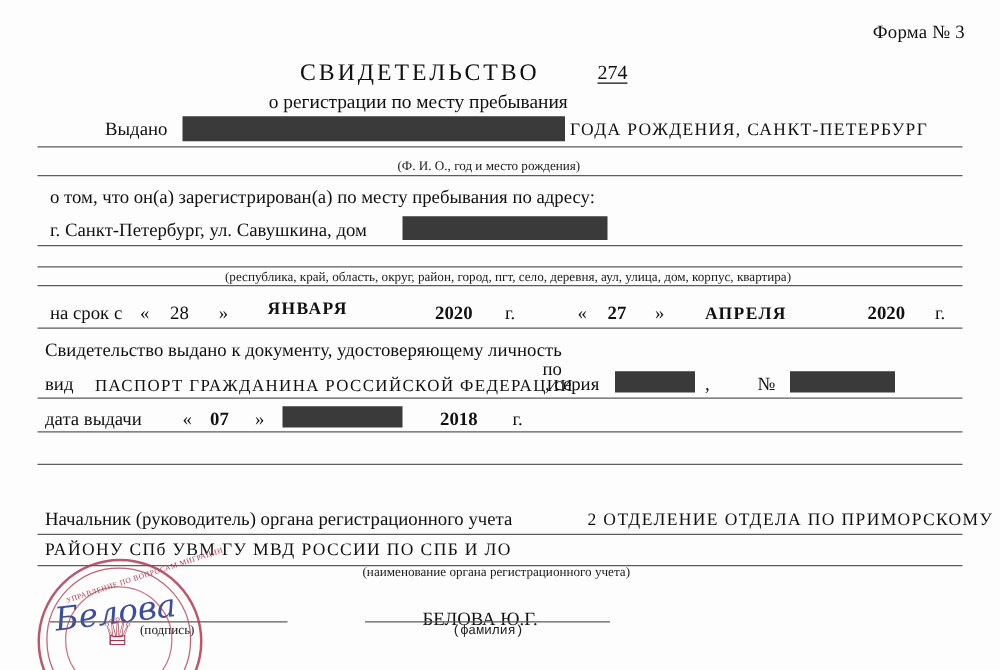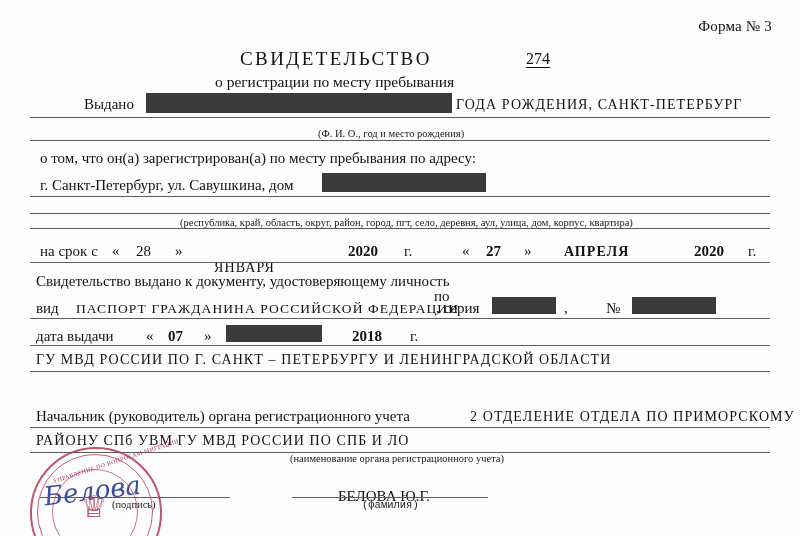--- a/index.html
+++ b/index.html
@@ -33,21 +33,20 @@
     letter-spacing: 2.4px;
     font-weight: 400;
   }
   .title-num {
     position: absolute;
     top: 50px;
     left: 478px;
     font-size: 16px;
     text-decoration: underline;
     text-underline-offset: 3px;
-    margin-left: 48px;
   }
   .subtitle {
     position: absolute;
     top: 73px;
     left: 215px;
     font-size: 15.5px;
   }
 
   
   .rule {
@@ -165,21 +164,21 @@
   <div class="redact" style="top:173px; left:322px; width:164px; height:19px;"></div>
   <div class="rule" style="top:196px; left:30px; width:740px;"></div>
 
   <div class="rule" style="top:213px; left:30px; width:740px;"></div>
   <div class="small" style="top:217px; left:180px;">(республика, край, область, округ, район, город, пгт, село, деревня, аул, улица, дом, корпус, квартира)</div>
 
   <div class="txt" style="top:243px; left:40px;">на срок с</div>
   <div class="txt quote" style="top:243px; left:112px;">«</div>
   <div class="txt" style="top:243px; left:136px; font-weight:normal;">28</div>
   <div class="txt quote" style="top:243px; left:175px;">»</div>
-  <div class="txt sp" style="top:260px; left:214px; font-size:14px; font-weight:normal;">ЯНВАРЯ</div>
+  <div class="txt sp" style="top:240px; left:214px; font-size:14px; font-weight:bold;">ЯНВАРЯ</div>
   <div class="txt" style="top:243px; left:348px; font-weight:bold;">2020</div>
   <div class="txt" style="top:243px; left:404px;">г.</div>
   <div class="txt" style="top:243px; left:434px;margin-top:45px;">по</div>
   <div class="txt quote" style="top:243px; left:462px;">«</div>
   <div class="txt" style="top:243px; left:486px; font-weight:bold;">27</div>
   <div class="txt quote" style="top:243px; left:524px;">»</div>
   <div class="txt sp" style="top:244px; left:564px; font-size:14px; font-weight:bold;">АПРЕЛЯ</div>
   <div class="txt" style="top:243px; left:694px; font-weight:bold;">2020</div>
   <div class="txt" style="top:243px; left:748px;">г.</div>
 
@@ -199,21 +198,20 @@
 
   <div class="txt" style="top:328px; left:36px;">дата выдачи</div>
   <div class="txt quote" style="top:328px; left:146px;">«</div>
   <div class="txt" style="top:328px; left:168px; font-weight:bold;font-family:Liberation Serif, serif;">07</div>
   <div class="txt quote" style="top:328px; left:204px;">»</div>
   <div class="redact" style="top:325px; left:226px; width:96px; height:17px;"></div>
   <div class="txt" style="top:328px; left:352px; font-weight:bold;">2018</div>
   <div class="txt" style="top:328px; left:410px;">г.</div>
   <div class="rule" style="top:345px; left:30px; width:740px;"></div>
 
-  <div class="txt sp" style="top:352px; left:36px; font-size:14px;">ГУ  МВД  РОССИИ  ПО  Г. САНКТ – ПЕТЕРБУРГУ  И  ЛЕНИНГРАДСКОЙ ОБЛАСТИ</div>
   <div class="rule" style="top:371px; left:30px; width:740px;"></div>
 
   <div class="txt" style="top:408px; left:36px;">Начальник (руководитель) органа регистрационного учета</div>
   <div class="txt sp" style="top:409px; left:470px; font-size:14px;">2 ОТДЕЛЕНИЕ ОТДЕЛА  ПО ПРИМОРСКОМУ</div>
   <div class="rule" style="top:427px; left:30px; width:740px;"></div>
 
   <div class="txt sp" style="top:433px; left:36px; font-size:14px;">РАЙОНУ СПб УВМ  ГУ  МВД  РОССИИ  ПО  СПБ  И  ЛО</div>
   <div class="rule" style="top:452px; left:30px; width:740px;"></div>
   <div class="small" style="top:453px; left:290px;">(наименование органа регистрационного учета)</div>
 

